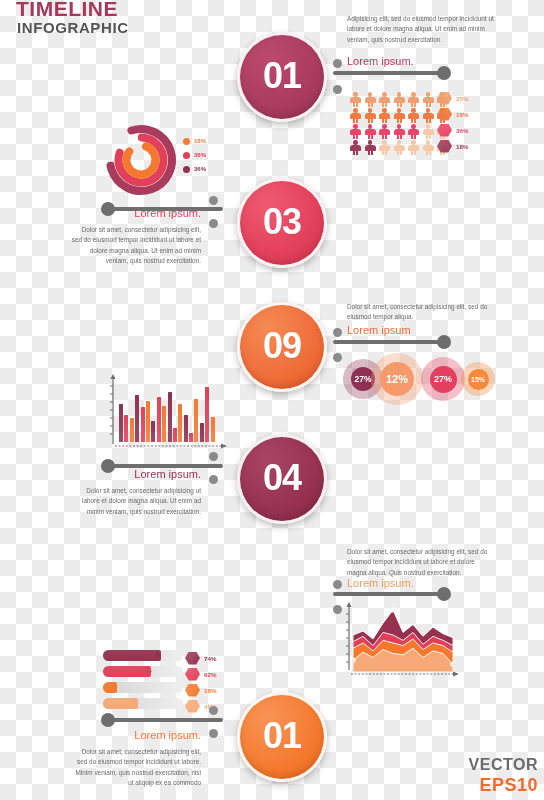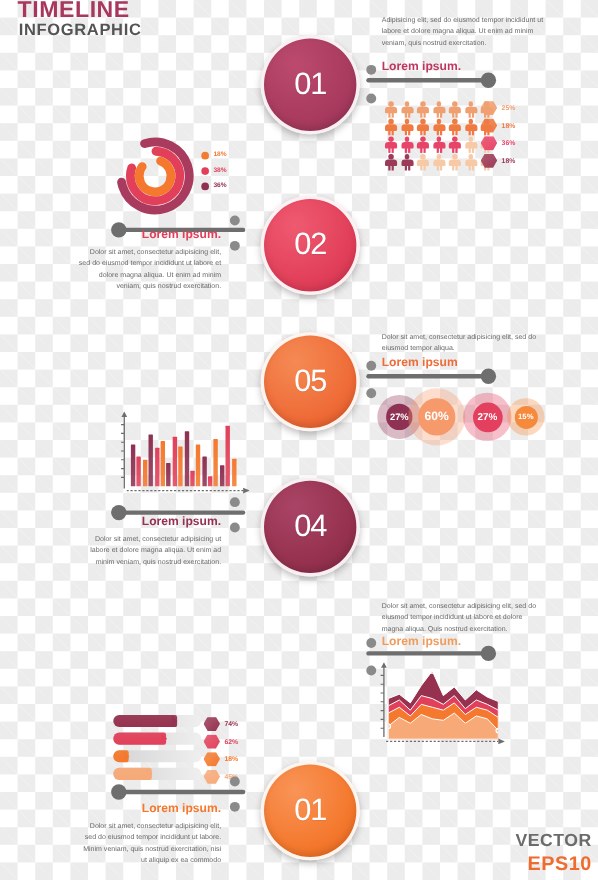--- a/index.html
+++ b/index.html
@@ -25,34 +25,34 @@
     left:4px;top:20px;font-size:15px;font-weight:bold;letter-spacing:.6px;
     color:#545454;line-height:1;
   }
   #vector-label{right:6px;top:756px;font-size:16px;font-weight:bold;color:#6b6b6b;letter-spacing:.5px;}
   #eps-label{right:6px;top:775px;font-size:18px;font-weight:bold;color:#ef6c2e;letter-spacing:.5px;}
 
   
   .num-circle{
     width:84px;height:84px;border-radius:50%;
     display:flex;align-items:center;justify-content:center;
-    color:#fff;font-size:28px;font-weight:normal;letter-spacing:-1px;
+    color:#fff;font-size:36px;font-weight:bold;letter-spacing:-1px;
     box-shadow:0 3px 7px rgba(0,0,0,.25), inset 0 -3px 6px rgba(0,0,0,.10);
     border:3px solid rgba(255,255,255,.92);
     z-index:6;
   }
   .num-inner{transform:translateY(-1px);text-shadow:0 1px 1px rgba(0,0,0,.07);}
 
   
   .conn-line{height:4px;background:#6e6e6e;border-radius:2px;}
   .conn-dot{width:9px;height:9px;border-radius:50%;background:#8a8a8a;}
   .conn-knob{width:14px;height:14px;border-radius:50%;background:#6e6e6e;}
 
   
-  .lorem-head{font-size:11px;font-weight:bold;line-height:1;}
+  .lorem-head{font-size:11px;font-weight:normal;line-height:1;}
   .body-text{font-size:6.4px;line-height:1.62;color:#6a6a6a;}
   .ta-right{text-align:right;}
 
   
   .people-row{display:flex;gap:1.5px;align-items:flex-end;}
   .person{width:13px;height:15px;position:relative;}
   .person .head{position:absolute;left:4.2px;top:0;width:4.6px;height:4.6px;border-radius:50%;background:currentColor;}
   .person .body{position:absolute;left:1px;top:4.6px;width:11px;height:6px;
       background:currentColor;border-radius:3px 3px 1px 1px;}
   .person .legL{position:absolute;left:4px;top:9.6px;width:2.1px;height:5.4px;background:currentColor;}
@@ -323,41 +323,41 @@
 
   <div class="abs conn-dot" style="left:196px;top:196px;"></div>
   <div class="abs conn-line" style="left:92px;top:207px;width:118px;"></div>
   <div class="abs conn-knob" style="left:88px;top:202px;"></div>
   <div class="abs conn-dot" style="left:196px;top:219px;"></div>
 
   <div class="abs lorem-head ta-right" style="left:60px;top:208px;width:128px;color:#e2405a;">Lorem ipsum.</div>
   <div class="abs body-text ta-right" style="left:58px;top:225px;width:130px;">Dolor sit amet, consectetur adipisicing elit, sed do eiusmod tempor incididunt ut labore et dolore magna aliqua. Ut enim ad minim veniam, quis nostrud exercitation.</div>
 
   <div class="abs num-circle" style="left:224px;top:178px;background:radial-gradient(circle at 34% 28%,#ef5a70,#e2405a 62%,#cd2f4c);">
-    <span class="num-inner">02</span>
+    <span class="num-inner">03</span>
   </div>
 
   <div class="abs body-text" style="left:334px;top:302px;width:142px;">Dolor sit amet, consectetur adipisicing elit, sed do eiusmod tempor aliqua.</div>
   <div class="abs lorem-head" style="left:334px;top:325px;color:#ef6c38;">Lorem ipsum</div>
 
   <div class="abs conn-dot" style="left:320px;top:328px;"></div>
   <div class="abs conn-line" style="left:320px;top:340px;width:110px;"></div>
   <div class="abs conn-knob" style="left:424px;top:335px;"></div>
   <div class="abs conn-dot" style="left:320px;top:353px;"></div>
 
   <div class="abs num-circle" style="left:224px;top:302px;background:radial-gradient(circle at 34% 28%,#f58a54,#ef6c38 62%,#dd5525);">
-    <span class="num-inner">05</span>
+    <span class="num-inner">09</span>
   </div>
 
   <div class="abs" id="percent-circles" style="left:330px;top:353px;width:150px;height:52px;">
       <div class="pc-wrap" style="left: 0px; top: 6px; width: 40px; height: 40px; background: rgba(142, 49, 82, 0.333);">
         <div class="pc-hole" style="width: 24px; height: 24px; background: rgb(142, 49, 82); font-size: 8.5px;">27%</div>
       </div>
       <div class="pc-wrap" style="left: 28px; top: 0px; width: 52px; height: 52px; background: rgba(247, 154, 107, 0.333);">
-        <div class="pc-hole" style="width: 34px; height: 34px; background: rgb(247, 154, 107); font-size: 11px;">60%</div>
+        <div class="pc-hole" style="width: 34px; height: 34px; background: rgb(247, 154, 107); font-size: 11px;">12%</div>
       </div>
       <div class="pc-wrap" style="left: 78px; top: 4px; width: 44px; height: 44px; background: rgba(227, 63, 94, 0.333);">
         <div class="pc-hole" style="width: 27px; height: 27px; background: rgb(227, 63, 94); font-size: 9px;">27%</div>
       </div>
       <div class="pc-wrap" style="left: 118px; top: 9px; width: 34px; height: 34px; background: rgba(245, 138, 60, 0.333);">
         <div class="pc-hole" style="width: 21px; height: 21px; background: rgb(245, 138, 60); font-size: 7px;">15%</div>
       </div>
     </div>
 
   <div class="abs" style="left:96px;top:376px;">

